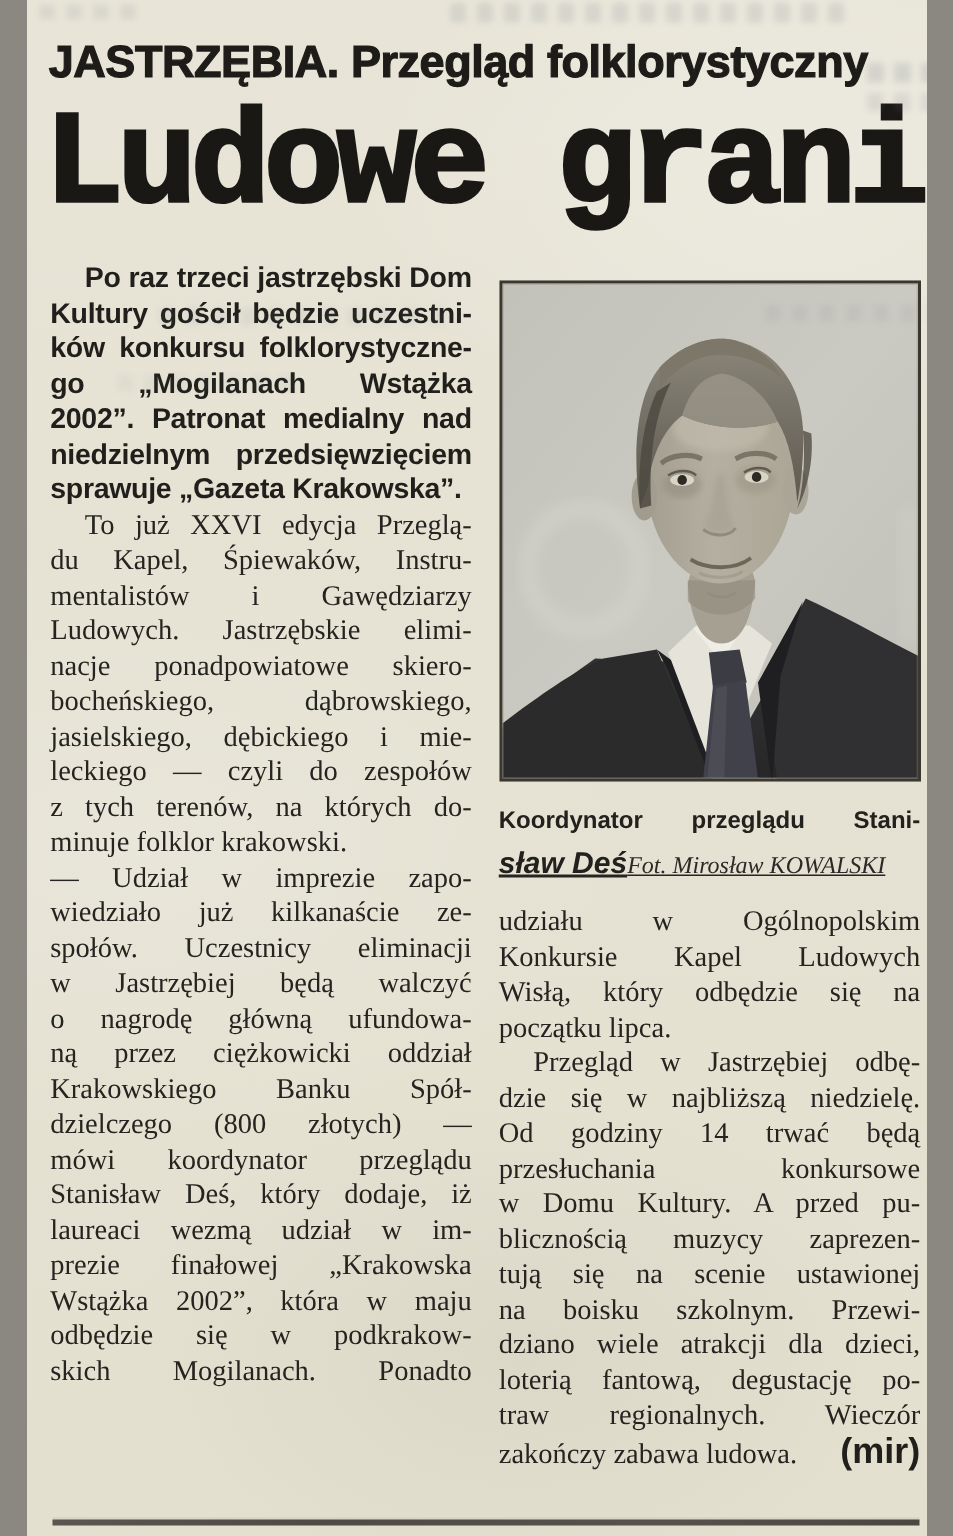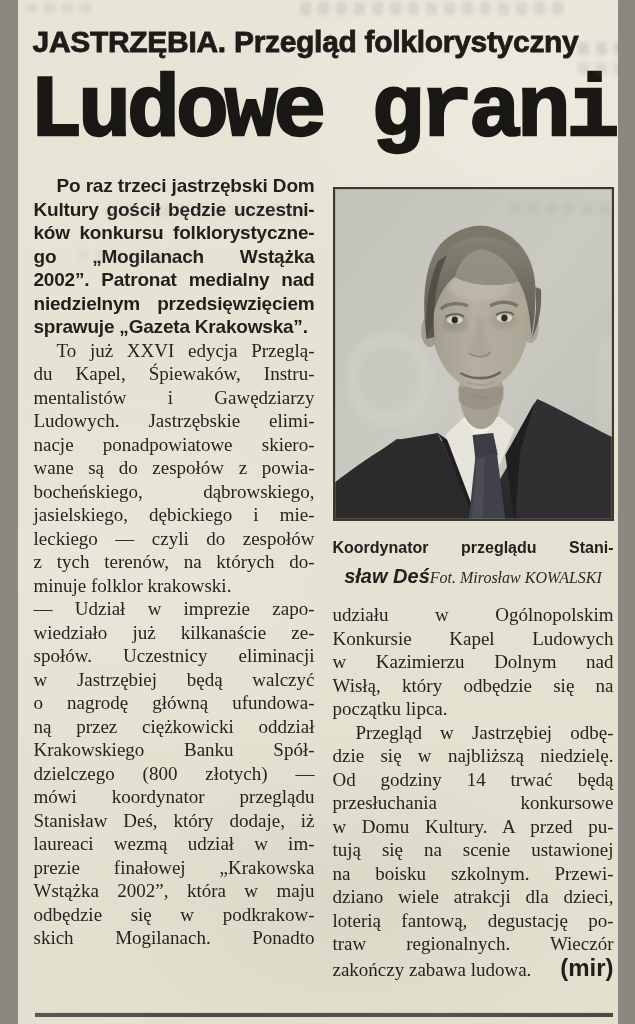--- a/index.html
+++ b/index.html
@@ -111,23 +111,24 @@
     font-weight:bold;
     font-size:16px;
     line-height:29px;
     color:#22211d;
     text-align:justify;
     text-align-last:justify;
     white-space:nowrap;
   }
   .cap-line2{
     display:flex;
-    justify-content:center;
+    justify-content:flex-start;
     align-items:baseline;
     line-height:29px;
+    text-decoration:underline;
   }
   .cap-name{
     font-family:"Liberation Sans", sans-serif;
     font-weight:bold;
     font-style:italic;
     font-size:20px;
     color:#22211d;
   }
   .credit{
     font-family:"Liberation Serif", serif;
@@ -174,21 +175,20 @@
           <div class="tline">2002”. Patronat medialny nad</div>
           <div class="tline">niedzielnym przedsięwzięciem</div>
           <div class="tline">sprawuje „Gazeta Krakowska”.</div>
         </div>
       <div class="para indent">
           <div class="tline">To już XXVI edycja Przeglą-</div>
           <div class="tline">du Kapel, Śpiewaków, Instru-</div>
           <div class="tline">mentalistów i Gawędziarzy</div>
           <div class="tline">Ludowych. Jastrzębskie elimi-</div>
           <div class="tline">nacje ponadpowiatowe skiero-</div>
-          <div class="tline">wane są do zespołów z powia-</div>
           <div class="tline">bocheńskiego, dąbrowskiego,</div>
           <div class="tline">jasielskiego, dębickiego i mie-</div>
           <div class="tline">leckiego — czyli do zespołów</div>
           <div class="tline">z tych terenów, na których do-</div>
           <div class="tline">minuje folklor krakowski.</div>
         </div>
       <div class="para cont">
           <div class="tline">— Udział w imprezie zapo-</div>
           <div class="tline">wiedziało już kilkanaście ze-</div>
           <div class="tline">społów. Uczestnicy eliminacji</div>
@@ -312,30 +312,30 @@
         <div class="cap-line2">
           <span class="cap-name">sław Deś</span>
           <span class="credit">Fot. Mirosław KOWALSKI</span>
         </div>
       </figcaption>
 
       <div class="right-body">
         <div class="para">
             <div class="tline">udziału w Ogólnopolskim</div>
             <div class="tline">Konkursie Kapel Ludowych</div>
-            <div class="tline">w Kazimierzu Dolnym nad</div>
             <div class="tline">Wisłą, który odbędzie się na</div>
             <div class="tline">początku lipca.</div>
           </div>
         <div class="para cont indent">
             <div class="tline">Przegląd w Jastrzębiej odbę-</div>
             <div class="tline">dzie się w najbliższą niedzielę.</div>
             <div class="tline">Od godziny 14 trwać będą</div>
             <div class="tline">przesłuchania konkursowe</div>
             <div class="tline">w Domu Kultury. A przed pu-</div>
+            <div class="tline">blicznością muzycy zaprezen-</div>
             <div class="tline">tują się na scenie ustawionej</div>
             <div class="tline">na boisku szkolnym. Przewi-</div>
             <div class="tline">dziano wiele atrakcji dla dzieci,</div>
             <div class="tline">loterią fantową, degustację po-</div>
             <div class="tline">traw regionalnych. Wieczór</div>
           </div>
         <div class="closing-line">
           <span>zakończy zabawa ludowa.</span>
           <span class="byline">(mir)</span>
         </div>

